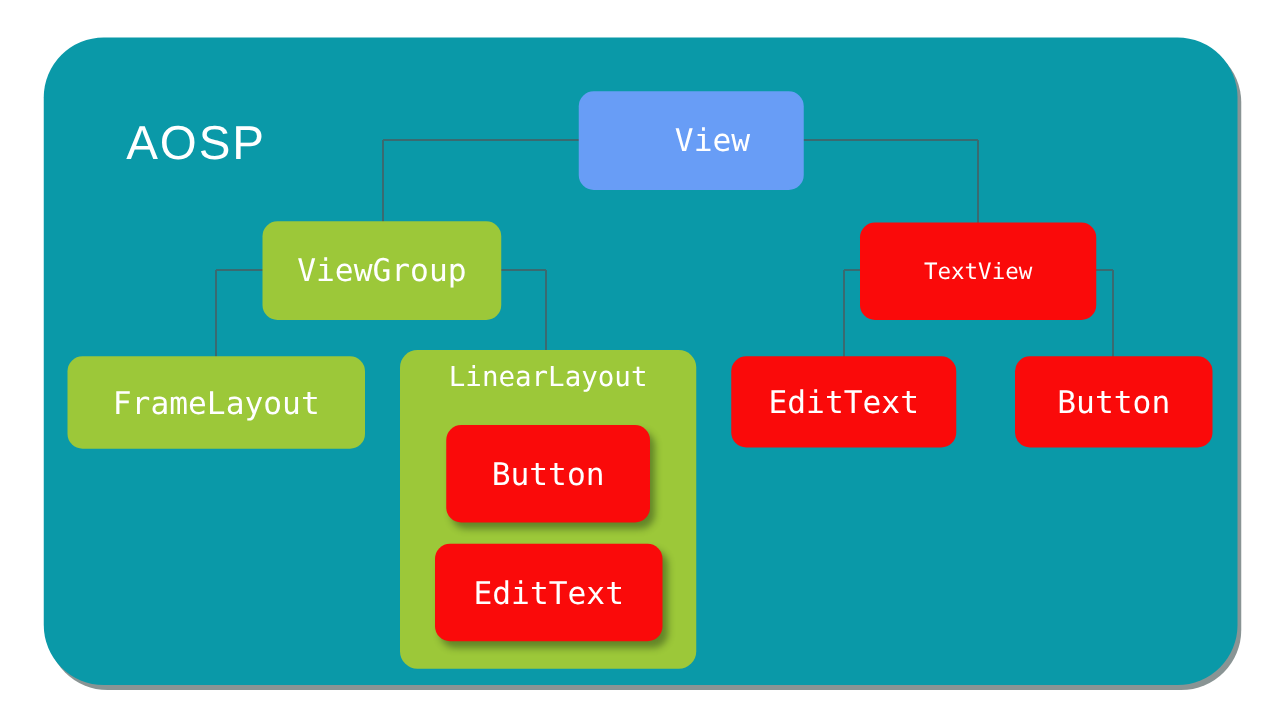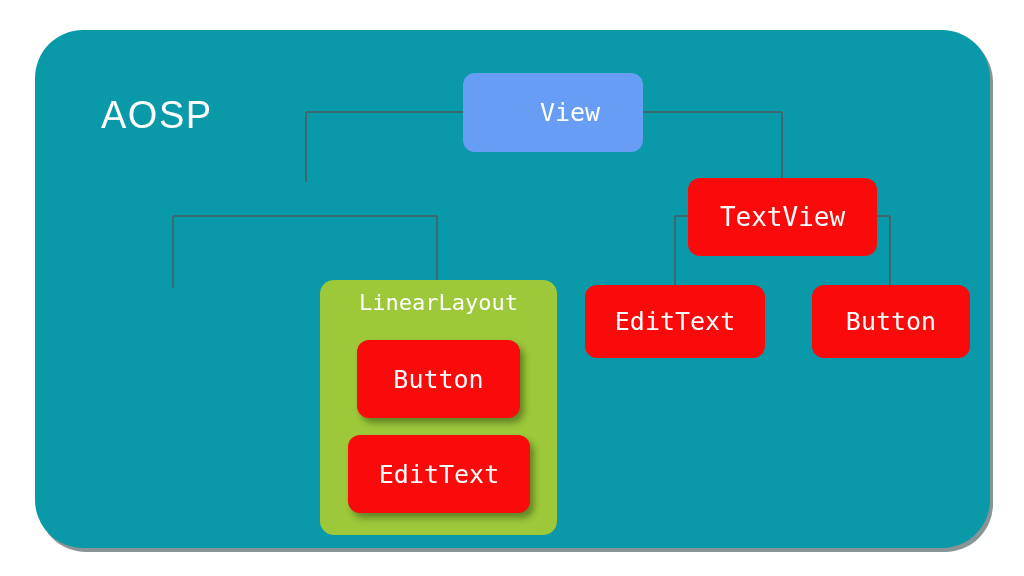--- a/index.html
+++ b/index.html
@@ -76,21 +76,21 @@
 
   .node-label {
     font-family: "DejaVu Sans Mono", "Liberation Mono", monospace;
     color: #ffffff;
     white-space: nowrap;
   }
 
   
   #node-view        { left: 463px; top: 73px;  width: 180px; height: 79px;  font-size: 25px; padding-left: 34px; }
   #node-viewgroup   { left: 210px; top: 177px; width: 191px; height: 79px;  font-size: 25px; }
-  #node-textview    { left: 688px; top: 178px; width: 189px; height: 78px;  font-size: 26px; }
+  #node-textview    { left: 688px; top: 178px; width: 189px; height: 78px;  font-size: 18px; }
   #node-framelayout { left: 54px;  top: 285px; width: 238px; height: 74px;  font-size: 25px; }
   #node-edittext-r  { left: 585px; top: 285px; width: 180px; height: 73px;  font-size: 25px; }
   #node-button-r    { left: 812px; top: 285px; width: 158px; height: 73px;  font-size: 25px; }
 
   
   #node-linearlayout {
     left: 320px;
     top: 280px;
     width: 237px;
     height: 255px;
@@ -145,25 +145,31 @@
       </g>
     </svg>
 
     <div class="panel-title">AOSP</div>
   </div>
 
   <div class="node node-blue" id="node-view">
     <span class="node-label">View</span>
   </div>
 
+  <div class="node node-green" id="node-viewgroup">
+    <span class="node-label">ViewGroup</span>
+  </div>
 
   <div class="node node-red" id="node-textview">
     <span class="node-label">TextView</span>
   </div>
 
+  <div class="node node-green" id="node-framelayout">
+    <span class="node-label">FrameLayout</span>
+  </div>
 
   <div class="node node-green" id="node-linearlayout">
     <span class="container-title node-label">LinearLayout</span>
 
     <div class="child-node node-red" id="child-button">
       <span class="node-label">Button</span>
     </div>
 
     <div class="child-node node-red" id="child-edittext">
       <span class="node-label">EditText</span>

